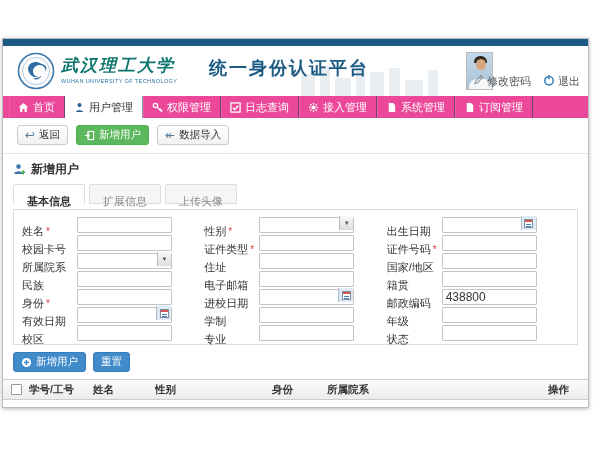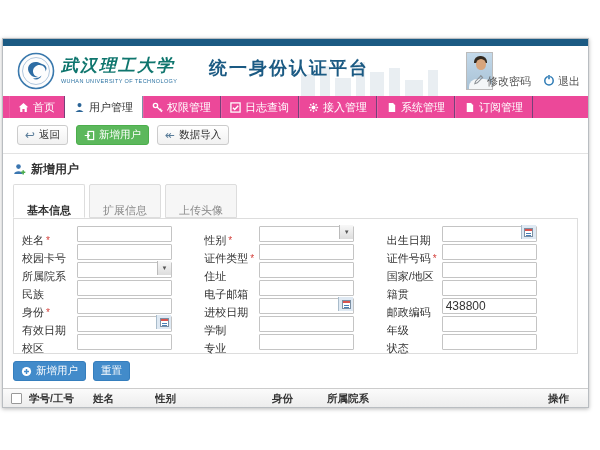--- a/index.html
+++ b/index.html
@@ -38,21 +38,21 @@
   
   .toolbar{padding:7px 0 8px 14px;display:flex;gap:8px;border-bottom:1px solid #e3e3e3;}
   .btn{display:inline-flex;align-items:center;gap:4px;height:20px;padding:0 7px;font-size:10.5px;
     border:1px solid #ccc;border-radius:3px;background:linear-gradient(#fff,#f1f1f1);color:#333;cursor:pointer;}
   .btn .arr{color:#5a7d9a;font-size:12px;line-height:1;}
   .btn.green{background:#5cb85c;border-color:#4cae4c;color:#fff;}
   .btn.blue{background:#428bca;border-color:#357ebd;color:#fff;}
   
   .sec-head{display:flex;align-items:center;gap:5px;padding:7px 10px 3px;font-size:12px;font-weight:bold;color:#333;}
   .tabs{padding:3px 10px 0;position:relative;z-index:2;}
-  .tab{display:inline-block;height:20px;line-height:19px;padding:16px 13px;margin-right:4px;font-size:11px;
+  .tab{display:inline-block;height:20px;line-height:19px;padding:7px 13px;margin-right:4px;font-size:11px;
     color:#888;background:#f6f6f6;border:1px solid #ddd;border-radius:2px 2px 0 0;margin-bottom:-1px;cursor:pointer;}
   .tab.active{background:#fff;color:#333;font-weight:bold;border-bottom-color:#fff;}
   
   .panel{margin:0 10px;border:1px solid #ddd;padding:4px 8px;position:relative;z-index:1;}
   .form-grid{display:grid;grid-template-columns:repeat(3,1fr);}
   .field{height:18px;display:flex;align-items:center;}
   .field label{width:55px;font-size:11px;color:#333;flex-shrink:0;white-space:nowrap;margin-top:16px;}
   .req{color:#d43f3a;margin-left:2px;font-size:10px;}
   .ctl{position:relative;width:95px;height:16px;}
   .txt{width:100%;height:16px;border:1px solid #c4c4c4;border-radius:1px;font-size:12px;padding:0 3px;

